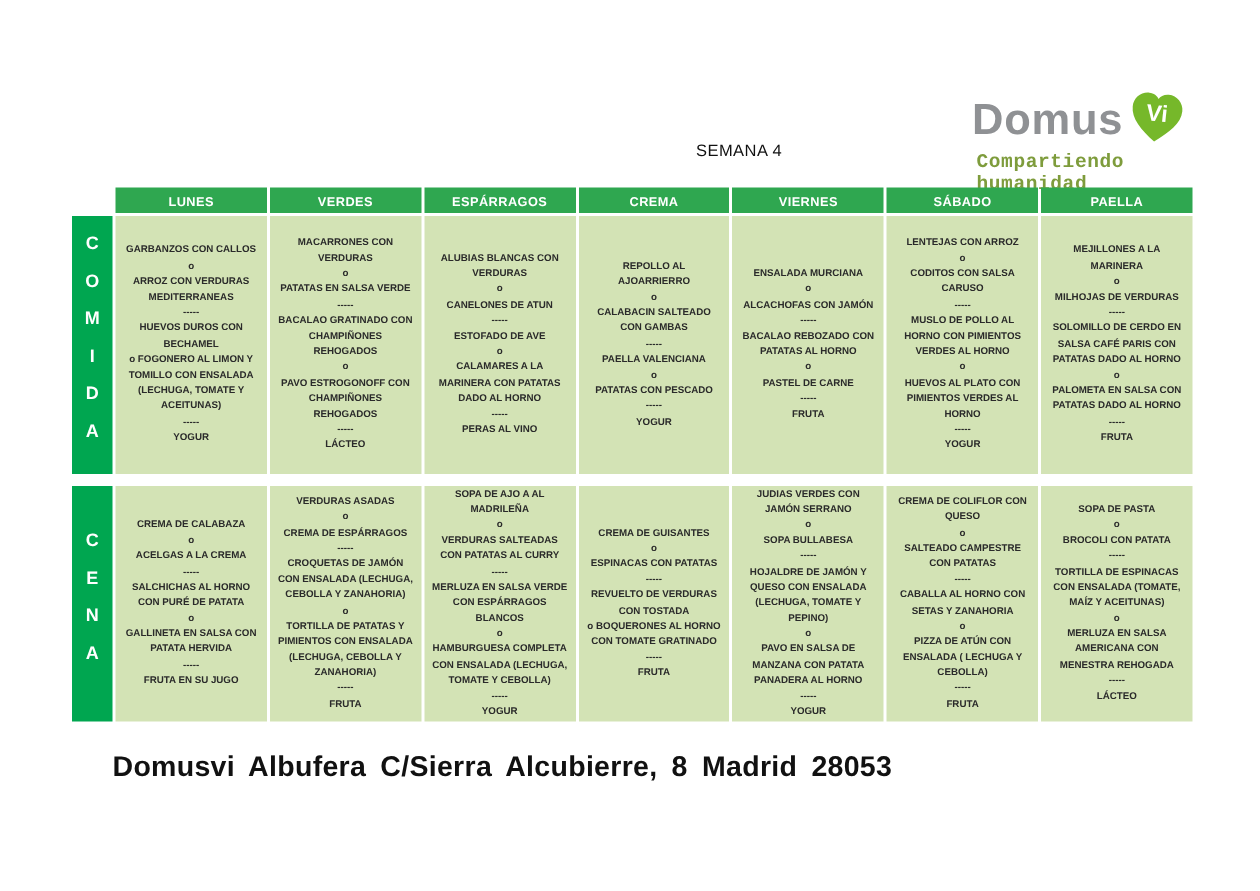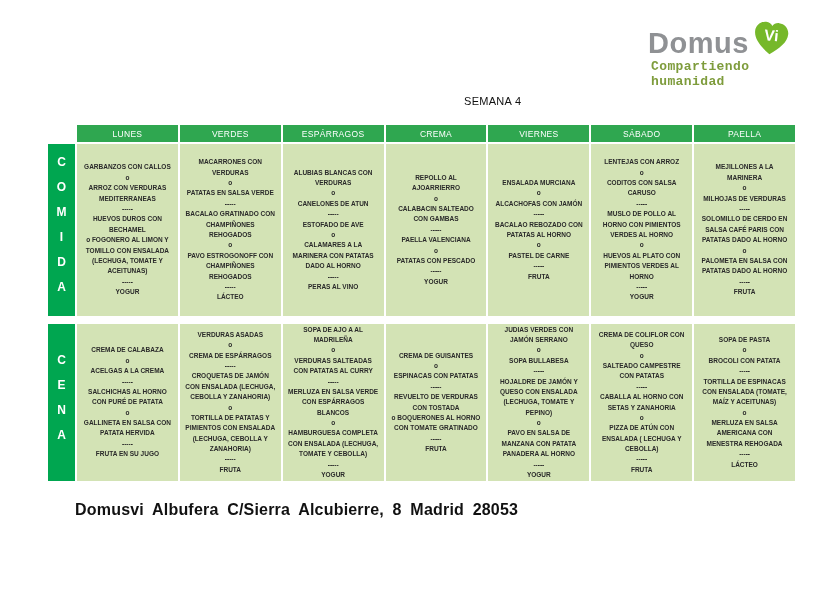--- a/index.html
+++ b/index.html
@@ -8,21 +8,21 @@
     position: relative;
     width: 840px;
     height: 594px;
     background: #ffffff;
     font-family: "Liberation Sans", sans-serif;
     overflow: hidden;
   }
 
   
   .logo { position: absolute; top: 24px; left: 648px; width: 175px; }
-  .logo-row { display: flex; align-items: center; }
+  .logo-row { display: flex; align-items: flex-start; margin-top: 40px; }
   .logo-domus { font-size: 29px; font-weight: 700; color: #8f9194; letter-spacing: 0.5px; }
   .logo-heart { margin-left: 1px; margin-top: -4px; }
   .logo-tagline { font-size: 13px; color: #7e9c3c; font-weight: 700; letter-spacing: 0.4px; margin-top: -3px; padding-left: 3px; font-family: Liberation Mono, monospace; }
 
   
   .title { position: absolute; left: 75px; top: 90px; font-size: 16px; font-weight: 700; color: #111; }
   .week-label { position: absolute; left: 464px; top: 95px; font-size: 11px; font-weight: 400; color: #111; letter-spacing: 0.3px; }
 
   
   .menu-table {
@@ -32,21 +32,21 @@
     display: grid;
     grid-template-columns: 27px repeat(7, 1fr);
     grid-template-rows: 17px 172px 4px 157px;
     gap: 2px;
   }
   .corner { background: transparent; }
   .day-header {
     background: #2fa750;
     color: #fff;
     font-size: 8.5px;
-    font-weight: 400;
+    font-weight: 700;
     display: flex; align-items: center; justify-content: center;
     letter-spacing: 0.3px;
   }
   .row-label {
     background: #00a650;
     color: #fff;
     font-size: 12px;
     font-weight: 700;
     display: flex; align-items: center; justify-content: center;
     writing-mode: vertical-rl;
@@ -64,21 +64,21 @@
     padding: 5px 5px;
     display: flex;
     flex-direction: column;
     justify-content: center;
   }
   .row-spacer { grid-column: 1 / -1; background: transparent; }
 
   
   .footer-address {
     position: absolute; left: 75px; top: 501px;
-    font-size: 16px; font-weight: 700; color: #111;
+    font-size: 19px; font-weight: 700; color: #111;
     word-spacing: 4px; letter-spacing: 0.2px;
   }
 </style>
 </head>
 <body>
 
 <div class="page">
 
   <div class="logo">
     <div class="logo-row">

